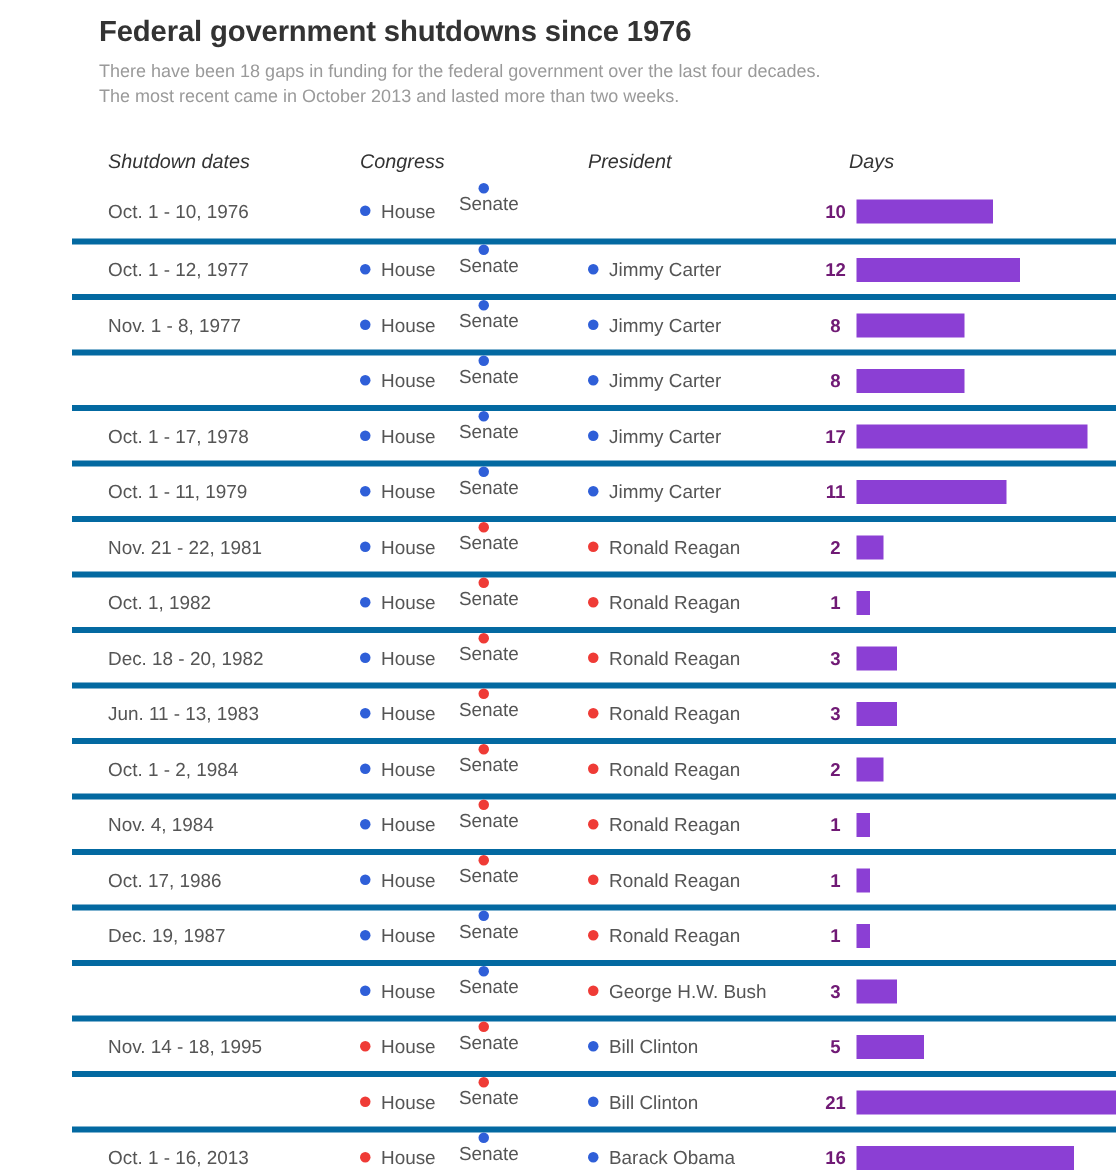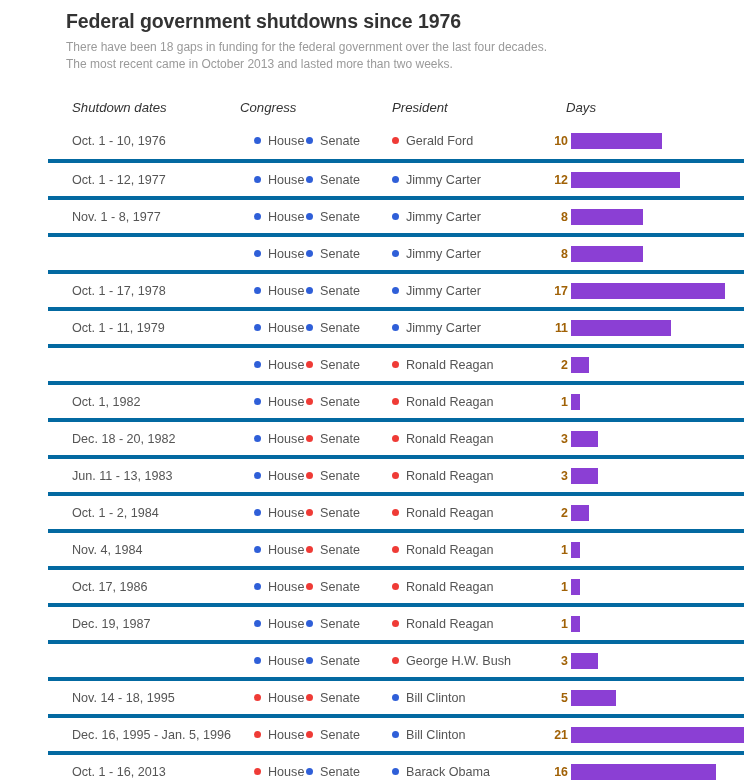--- a/index.html
+++ b/index.html
@@ -77,43 +77,43 @@
     white-space: nowrap;
   }
   .header-row .cell {
     font-size: 13.2px;
     color: #333333;
     font-weight: normal;
   }
 
   .col-dates   { left: 24px;  }
   .col-congress{ left: 192px; }
-  .col-house   { left: 206px; }
-  .col-senate  { left: 258px; }
+  .col-house   { left: 192px; }
+  .col-senate  { left: 258px; flex-direction: column; }
   .col-pres    { left: 344px; }
   .col-days    { left: 498px; }
 
   .dot {
     width: 7px;
     height: 7px;
     border-radius: 50%;
     display: inline-block;
     margin-right: 7px;
     flex: 0 0 auto;
   }
   .dot.dem { background: #2f5fd8; }
   .dot.rep { background: #ef3b36; }
 
   .days-num {
-    color: #a16207;
+    color: #701a75;
     font-weight: bold;
     font-size: 12.4px;
     width: 22px;
     display: inline-block;
-    text-align: right;
+    text-align: center;
   }
 
   .bar-wrap {
     position: absolute;
     left: 523px;
     top: 0;
     height: 100%;
     display: flex;
     align-items: center;
   }
@@ -150,24 +150,20 @@
         <div class="row data-row">
           <div class="cell col-dates">Oct. 1 - 10, 1976</div>
           <div class="cell col-house">
             <span class="dot dem"></span>
             <span>House</span>
           </div>
           <div class="cell col-senate">
             <span class="dot dem"></span>
             <span>Senate</span>
           </div>
-          <div class="cell col-pres">
-            <span class="dot rep"></span>
-            <span>Gerald Ford</span>
-          </div>
           <div class="cell col-days">
             <span class="days-num">10</span>
           </div>
           <div class="bar-wrap">
             <div class="bar" style="width: 90.5px;"></div>
           </div>
         </div>
         <div class="row data-row">
           <div class="cell col-dates">Oct. 1 - 12, 1977</div>
           <div class="cell col-house">
@@ -266,20 +262,21 @@
             <span>Jimmy Carter</span>
           </div>
           <div class="cell col-days">
             <span class="days-num">11</span>
           </div>
           <div class="bar-wrap">
             <div class="bar" style="width: 99.55px;"></div>
           </div>
         </div>
         <div class="row data-row">
+          <div class="cell col-dates">Nov. 21 - 22, 1981</div>
           <div class="cell col-house">
             <span class="dot dem"></span>
             <span>House</span>
           </div>
           <div class="cell col-senate">
             <span class="dot rep"></span>
             <span>Senate</span>
           </div>
           <div class="cell col-pres">
             <span class="dot rep"></span>
@@ -474,21 +471,20 @@
             <span>Bill Clinton</span>
           </div>
           <div class="cell col-days">
             <span class="days-num">5</span>
           </div>
           <div class="bar-wrap">
             <div class="bar" style="width: 45.25px;"></div>
           </div>
         </div>
         <div class="row data-row">
-          <div class="cell col-dates">Dec. 16, 1995 - Jan. 5, 1996</div>
           <div class="cell col-house">
             <span class="dot rep"></span>
             <span>House</span>
           </div>
           <div class="cell col-senate">
             <span class="dot rep"></span>
             <span>Senate</span>
           </div>
           <div class="cell col-pres">
             <span class="dot dem"></span>

